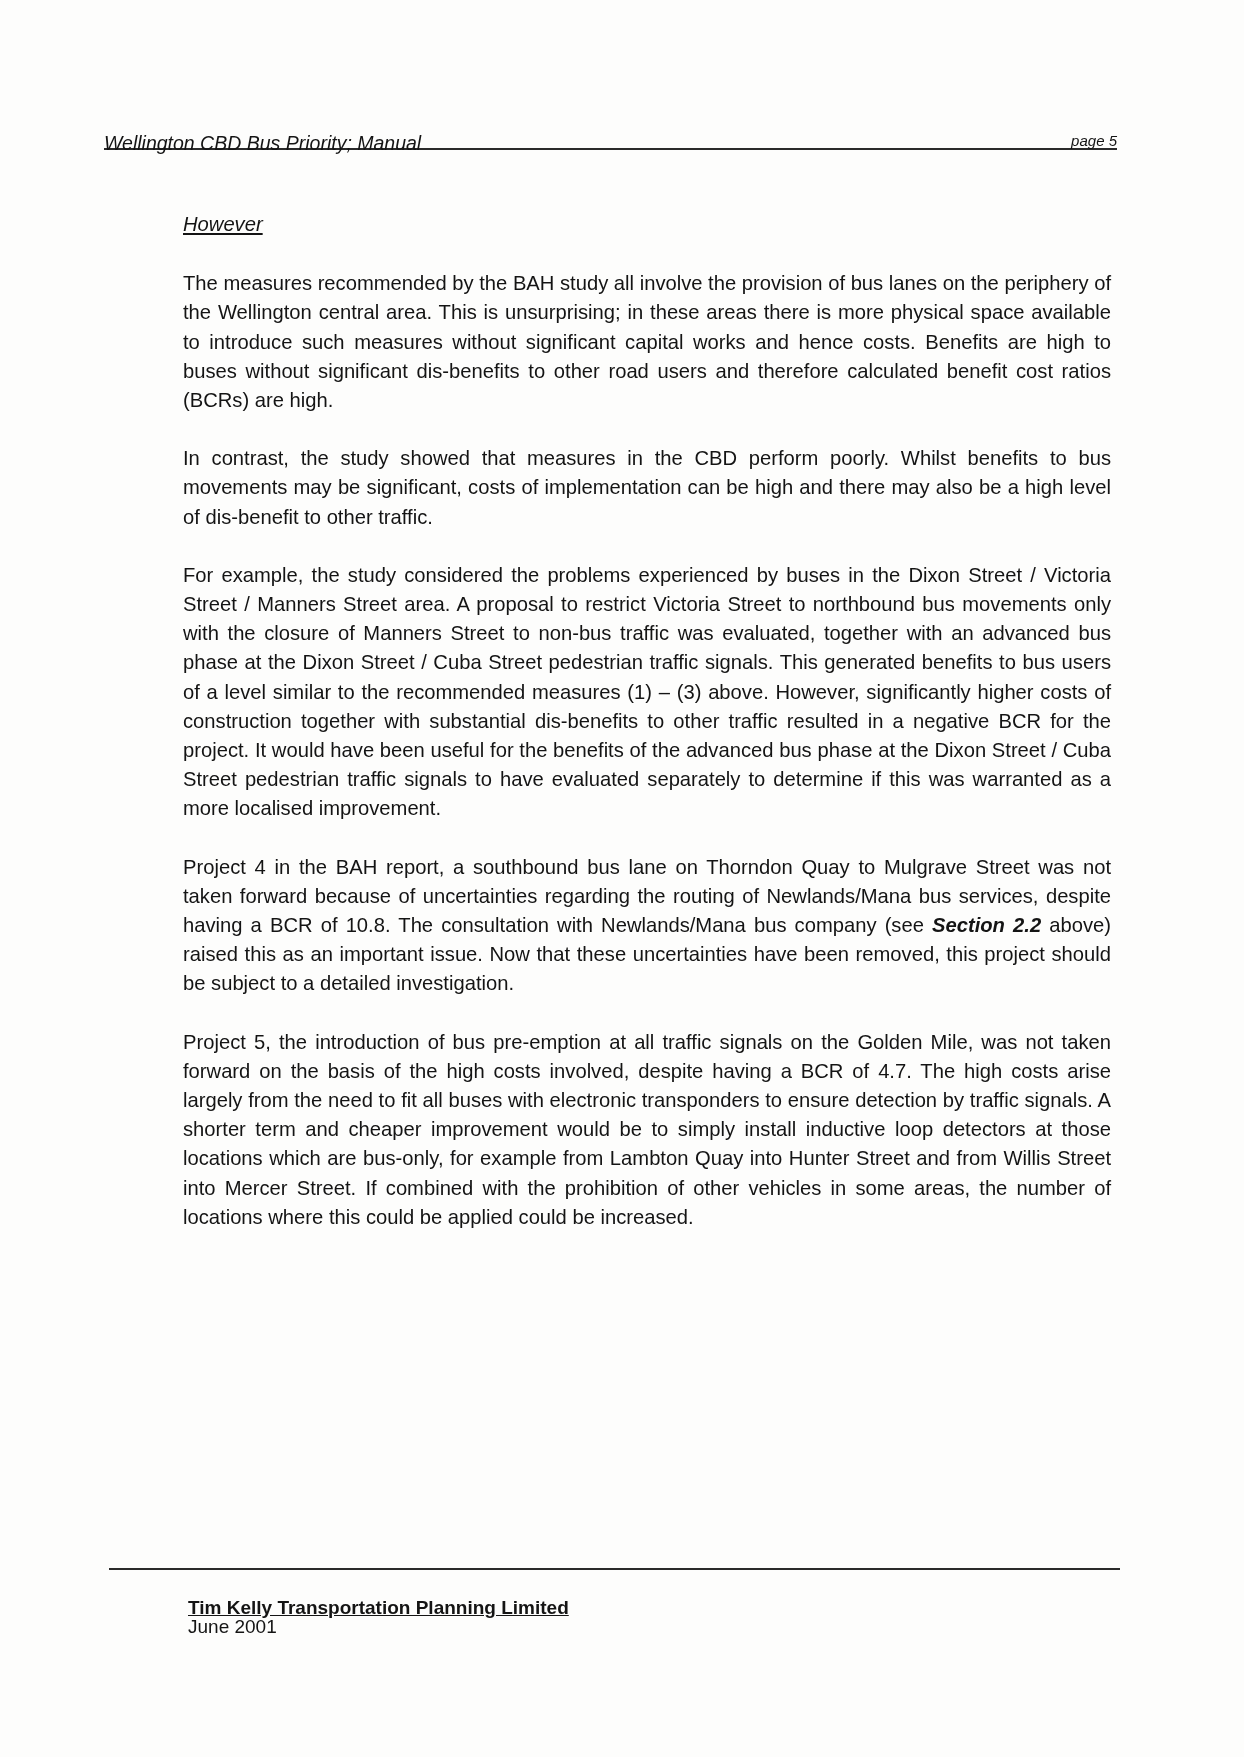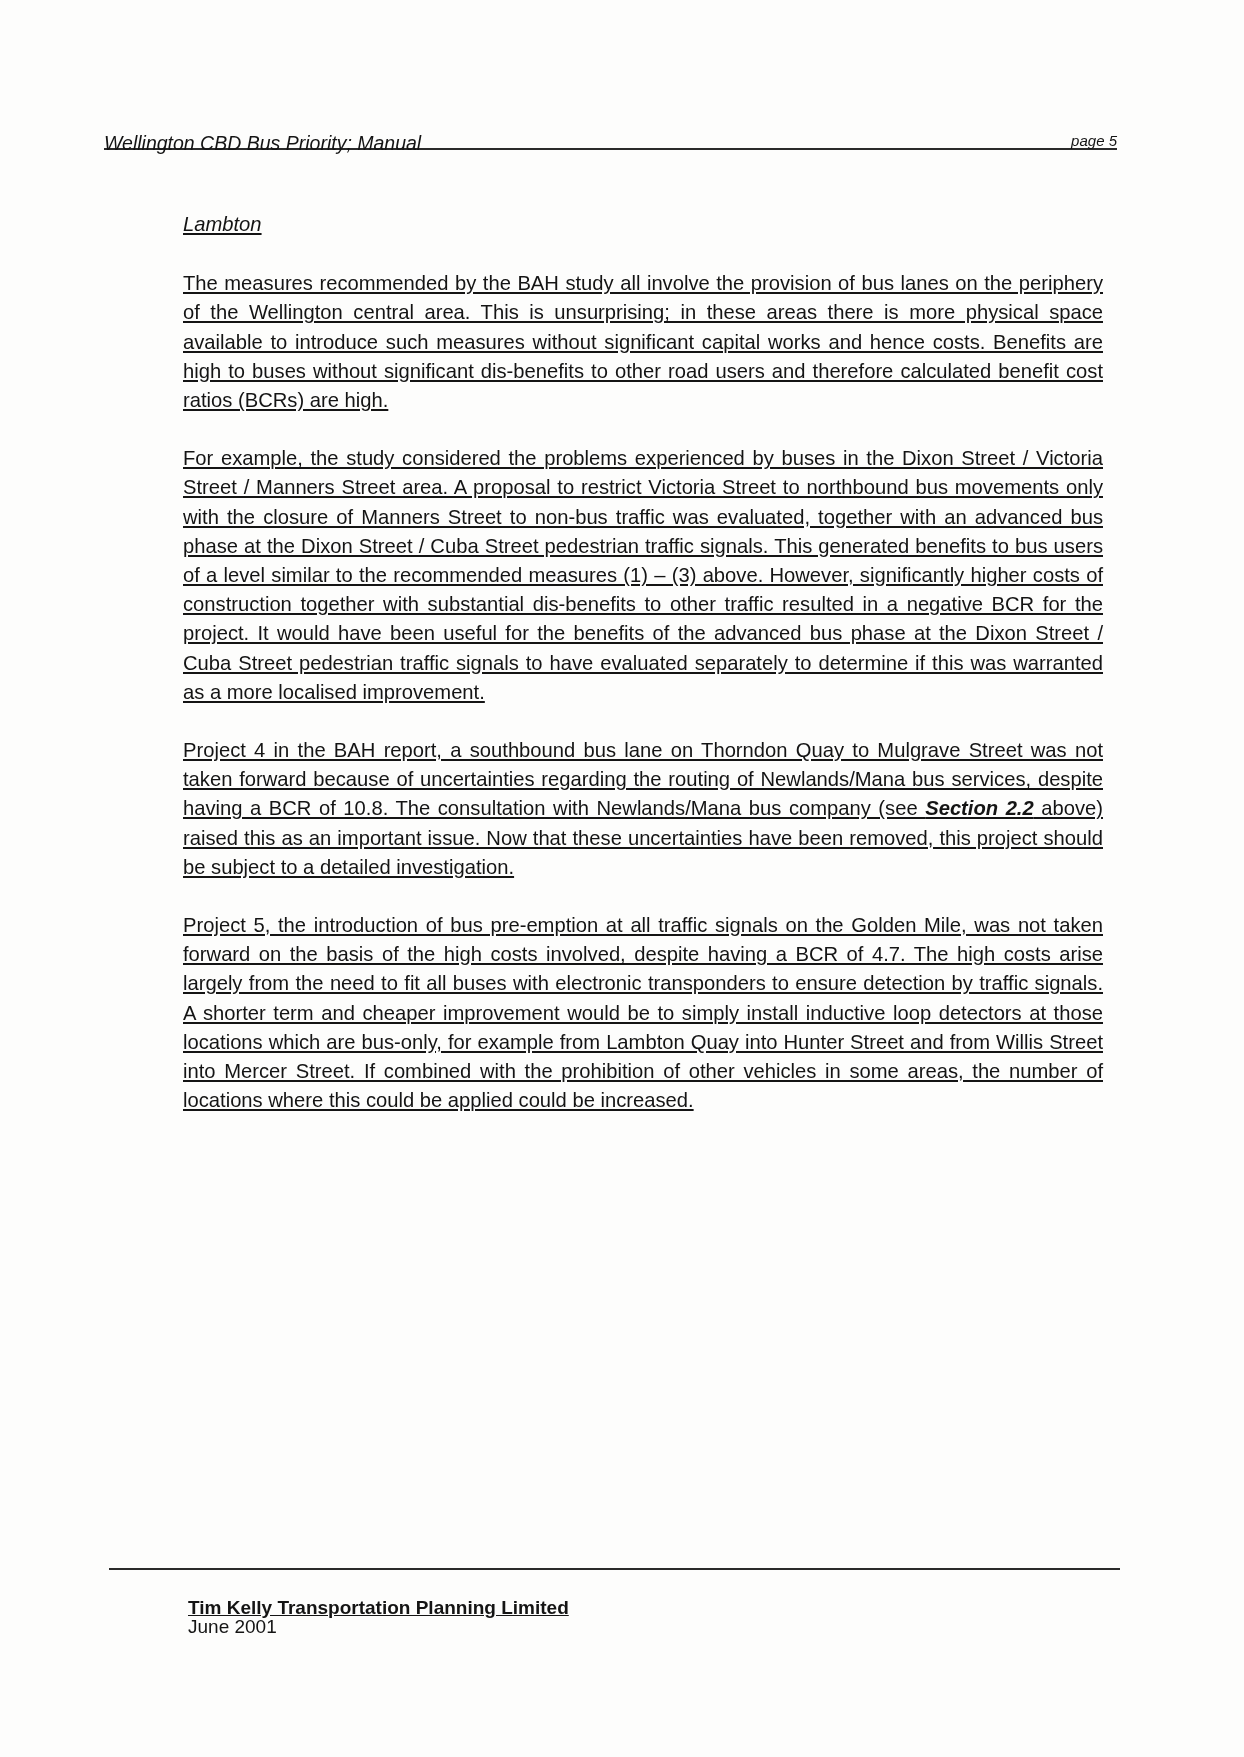--- a/index.html
+++ b/index.html
@@ -11,42 +11,43 @@
     position: absolute; left: 104px; top: 118px; width: 1013px; height: 30px;
     border-bottom: 2px solid #2a2a2a;
   }
   .header .title { position: absolute; left: 0; top: 14px; font-style: italic; font-size: 19.5px; }
   .header .page { position: absolute; right: 0; top: 14px; font-style: italic; font-size: 15px; }
   .content {
     position: absolute; left: 183px; top: 210px; width: 932px;
     font-size: 20.2px; line-height: 29.2px;
   }
   .heading { font-style: italic; text-decoration: underline; margin: 0 0 30px 0; }
-  .content p { margin: 0 12px 29px 0; text-align: justify; text-decoration: underline; }
+  .content p { margin: 0 4px 29px 0; text-align: justify; }
   .content p.last { text-align: justify; text-align-last: justify; }
   .bold-it { font-weight: bold; font-style: italic; }
   .it { font-style: italic; }
   .footer-rule {
     position: absolute; left: 109px; top: 1568px; width: 1011px; border-top: 2px solid #2a2a2a;
   }
   .footer { position: absolute; left: 188px; top: 1598px; font-size: 19px; line-height: 19px; }
   .footer .company { font-weight: bold; text-decoration: underline; }
 </style>
 </head>
 <body>
 
 <div class="header">
   <span class="title">Wellington CBD Bus Priority; Manual</span>
   <span class="page">page 5</span>
 </div>
 
 <div class="content">
-  <div class="heading">Lambton</div>
+  <div class="heading">However</div>
 
   <p>The measures recommended by the BAH study all involve the provision of bus lanes on the periphery of the Wellington central area. This is unsurprising; in these areas there is more physical space available to introduce such measures without significant capital works and hence costs. Benefits are high to buses without significant dis-benefits to other road users and therefore calculated benefit cost ratios (BCRs) are high.</p>
+  <p>In contrast, the study showed that measures in the CBD perform poorly. Whilst benefits to bus movements may be significant, costs of implementation can be high and there may also be a high level of dis-benefit to other traffic.</p>
   <p>For example, the study considered the problems experienced by buses in the Dixon Street / Victoria Street / Manners Street area. A proposal to restrict Victoria Street to northbound bus movements only with the closure of Manners Street to non-bus traffic was evaluated, together with an advanced bus phase at the Dixon Street / Cuba Street pedestrian traffic signals. This generated benefits to bus users of a level similar to the recommended measures (1) – (3) above. However, significantly higher costs of construction together with substantial dis-benefits to other traffic resulted in a negative BCR for the project. It would have been useful for the benefits of the advanced bus phase at the Dixon Street / Cuba Street pedestrian traffic signals to have evaluated separately to determine if this was warranted as a more localised improvement.</p>
   <p><span>Project 4 in the BAH report, a southbound bus lane on Thorndon Quay to Mulgrave Street was not taken forward because of uncertainties regarding the routing of Newlands/Mana bus services, despite having a BCR of 10.8. The consultation with Newlands/Mana bus company (see </span><span class="bold-it">Section 2.2</span><span> above) raised this as an important issue. Now that these uncertainties have been removed, this project should be subject to a detailed investigation.</span></p>
   <p>Project 5, the introduction of bus pre-emption at all traffic signals on the Golden Mile, was not taken forward on the basis of the high costs involved, despite having a BCR of 4.7. The high costs arise largely from the need to fit all buses with electronic transponders to ensure detection by traffic signals. A shorter term and cheaper improvement would be to simply install inductive loop detectors at those locations which are bus-only, for example from Lambton Quay into Hunter Street and from Willis Street into Mercer Street. If combined with the prohibition of other vehicles in some areas, the number of locations where this could be applied could be increased.</p>
 </div>
 
 <div class="footer-rule"></div>
 <div class="footer">
   <div class="company">Tim Kelly Transportation Planning Limited</div>
   <div>June 2001</div>
 </div>

